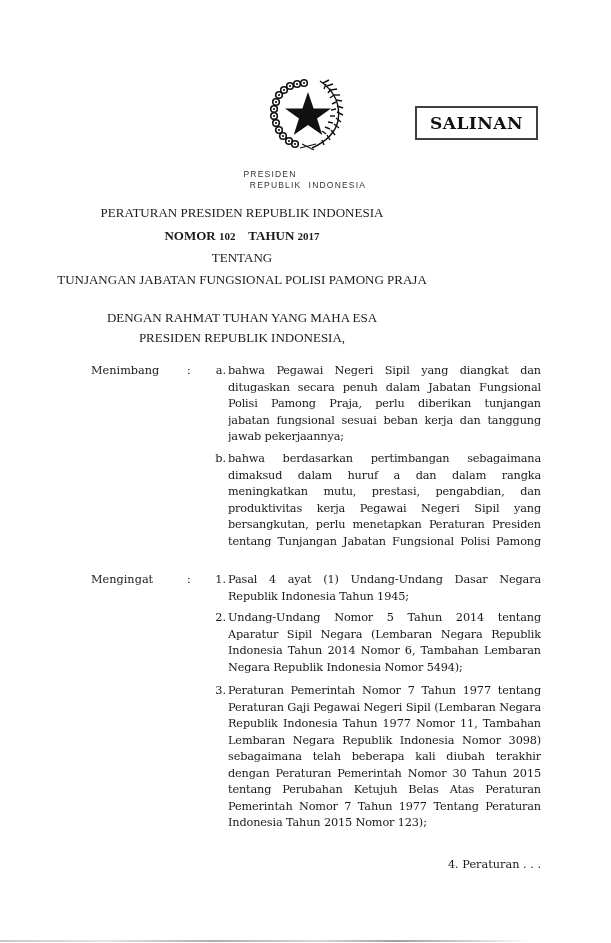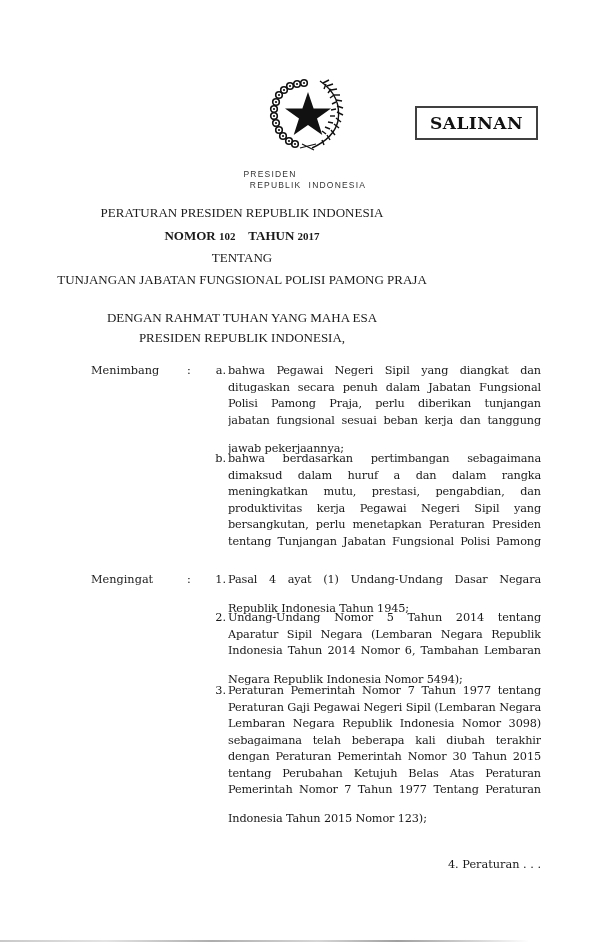--- a/index.html
+++ b/index.html
@@ -103,21 +103,20 @@
     }
     .item-text .ln {
       display: block;
       text-align: justify;
       text-align-last: justify;
       white-space: nowrap;
       overflow: hidden;
     }
     .item-text .ln.last {
       text-align-last: left;
-      margin-top: 12px;
     }
     .continuation {
       position: absolute;
       right: 70px;
       top: 857px;
       font-family: "DejaVu Serif", serif;
       font-size: 11.3px;
       line-height: 16.5px;
     }
     .scan-line {
@@ -261,20 +260,21 @@
     <span class="ln">Undang-Undang Nomor 5 Tahun 2014 tentang</span>
     <span class="ln">Aparatur Sipil Negara (Lembaran Negara Republik</span>
     <span class="ln">Indonesia Tahun 2014 Nomor 6, Tambahan Lembaran</span>
     <span class="ln last">Negara Republik Indonesia Nomor 5494);</span>
   </div>
 
   <div class="item-marker" style="top:683px;">3.</div>
   <div class="item-text" style="top:683px;">
     <span class="ln">Peraturan Pemerintah Nomor 7 Tahun 1977 tentang</span>
     <span class="ln">Peraturan Gaji Pegawai Negeri Sipil (Lembaran Negara</span>
+    <span class="ln">Republik Indonesia Tahun 1977 Nomor 11, Tambahan</span>
     <span class="ln">Lembaran Negara Republik Indonesia Nomor 3098)</span>
     <span class="ln">sebagaimana telah beberapa kali diubah terakhir</span>
     <span class="ln">dengan Peraturan Pemerintah Nomor 30 Tahun 2015</span>
     <span class="ln">tentang Perubahan Ketujuh Belas Atas Peraturan</span>
     <span class="ln">Pemerintah Nomor 7 Tahun 1977 Tentang Peraturan</span>
     <span class="ln last">Indonesia Tahun 2015 Nomor 123);</span>
   </div>
 
   <div class="continuation">4. Peraturan . . .</div>
 

